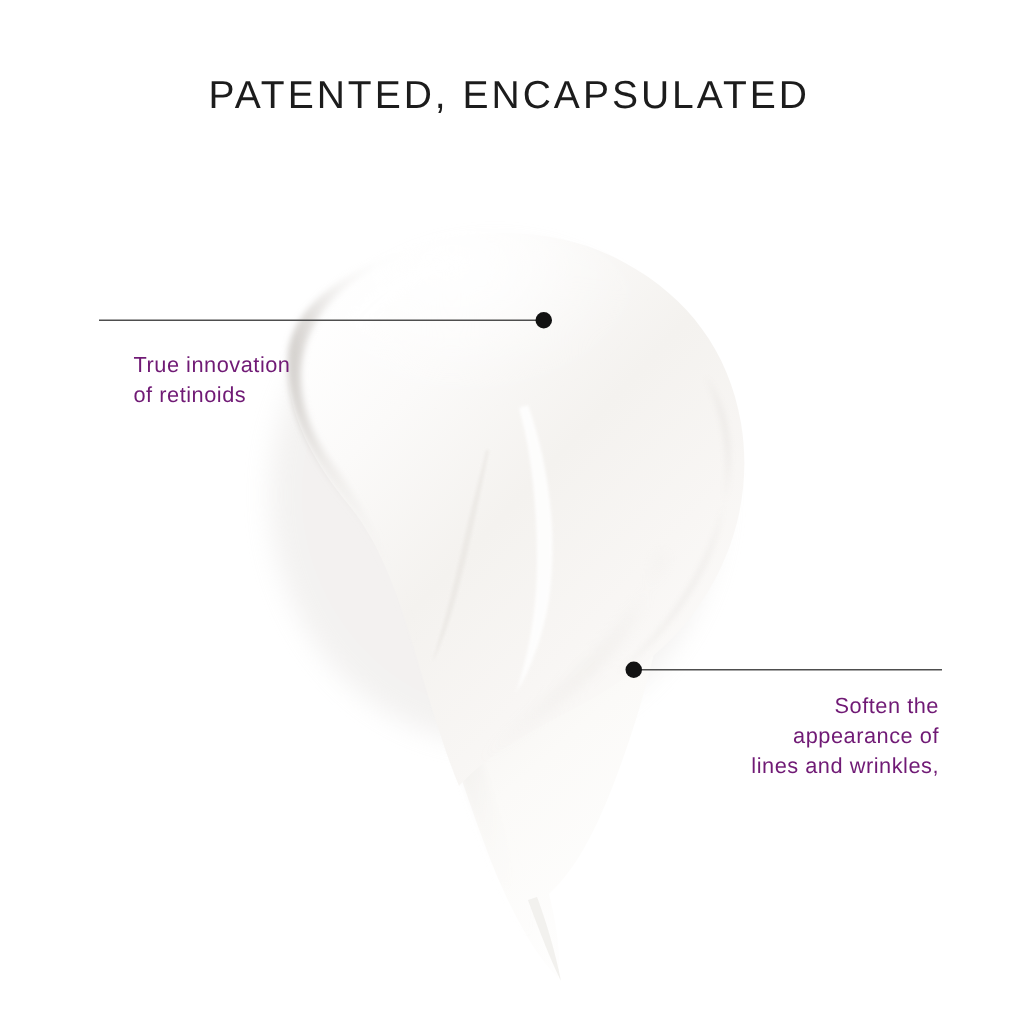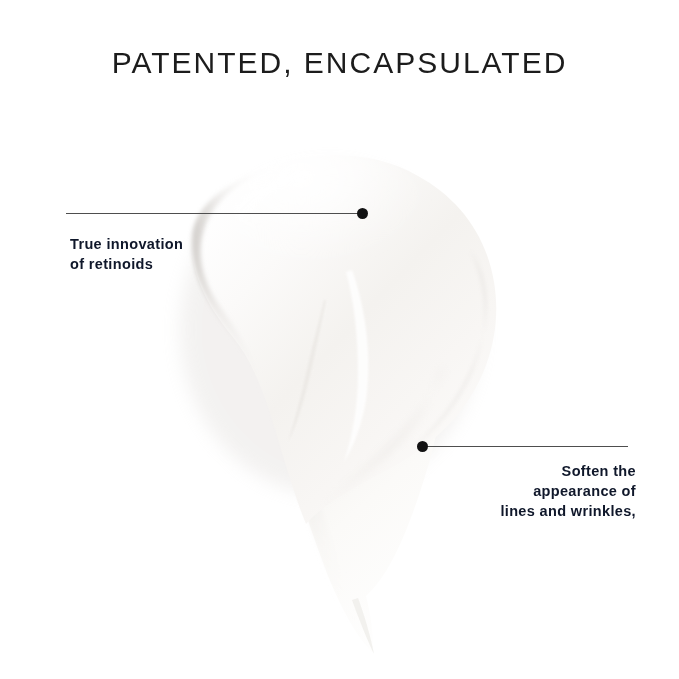--- a/index.html
+++ b/index.html
@@ -30,21 +30,21 @@
     left: 0;
     top: 44px;
     width: 679px;
     text-align: center;
     z-index: 6;
   }
   .title-line {
     display: block;
     font-family: "Liberation Sans", sans-serif;
     font-weight: 300;
-    font-size: 30px;
+    font-size: 26px;
     line-height: 38px;
     letter-spacing: 2.0px;
     color: #1c1c1c;
     white-space: nowrap;
   }
 
   
   .swatch-wrap {
     position: absolute;
     left: 0; top: 0;
@@ -72,30 +72,31 @@
     width: 11px;
     height: 11px;
     border-radius: 50%;
     background: #121212;
   }
 
   
   .caption {
     position: absolute;
     font-family: "Liberation Sans", sans-serif;
-    font-weight: 700;
+    font-weight: 400;
     font-size: 14.5px;
     line-height: 20px;
     letter-spacing: 0.35px;
-    color: #0f172a;
+    color: #701a75;
     white-space: pre-line;
     z-index: 8;
+    margin-left: 19px;
   }
   .caption.left  { left: 70px;  top: 234px; text-align: left; }
-  .caption.right { right: 43px; top: 461px; text-align: right; }
+  .caption.right { right: 53px; top: 461px; text-align: right; }
 </style>
 </head>
 <body>
 
 <div id="stage">
 
   <div class="swatch-wrap">
     <svg width="679" height="679" viewBox="0 0 679 679" xmlns="http://www.w3.org/2000/svg">
       <defs>
         <linearGradient id="bodyGrad" x1="0.12" y1="0.08" x2="0.88" y2="0.95">

